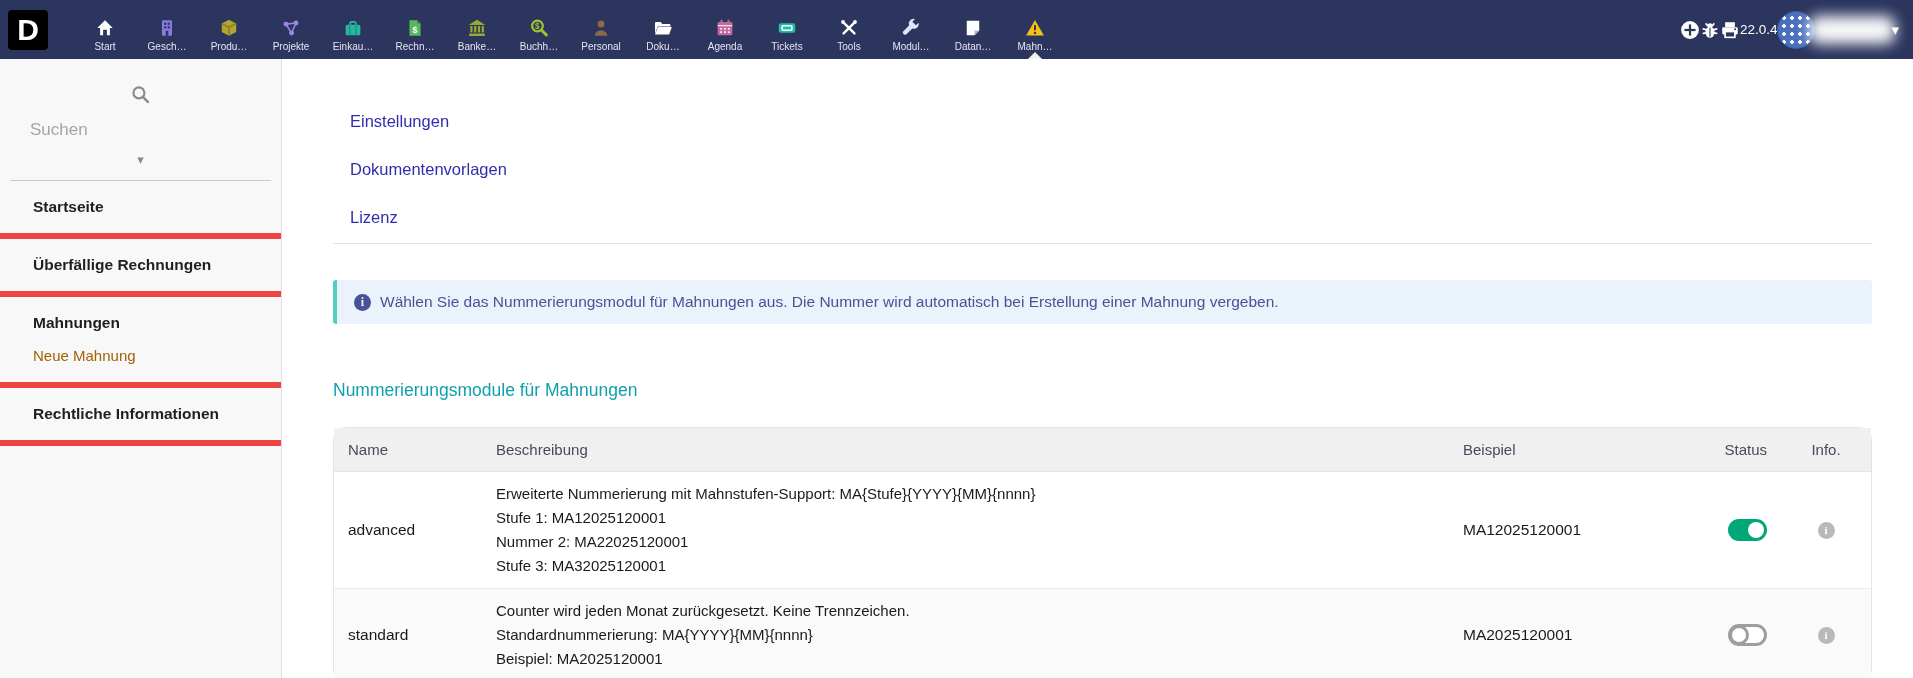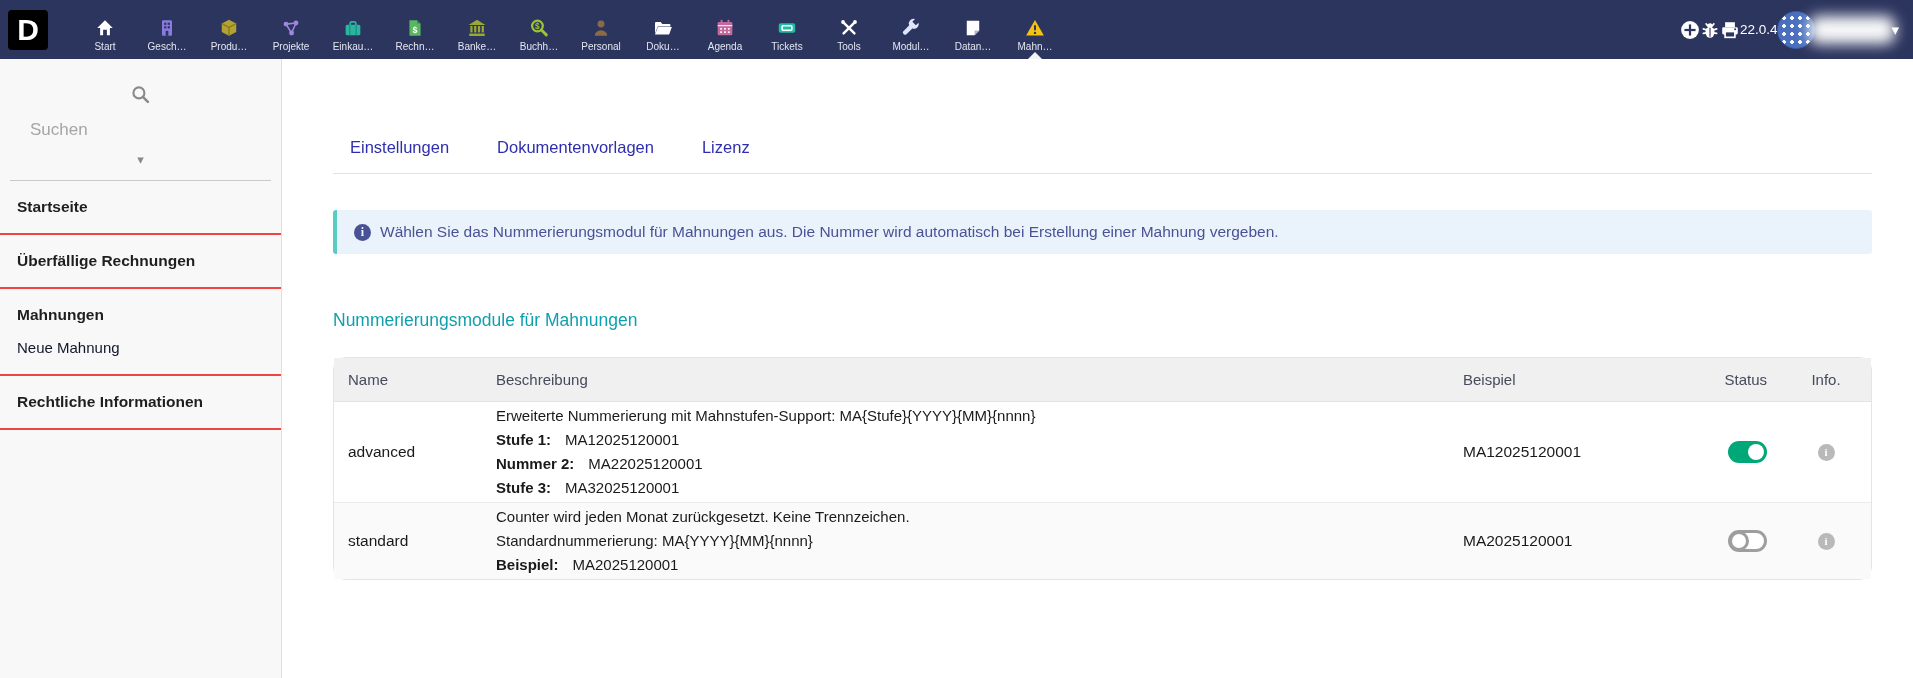--- a/index.html
+++ b/index.html
@@ -30,51 +30,51 @@
   .shell{display:flex;flex:1;min-height:0;}
 
   
   .sidebar{width:281px;flex:0 0 281px;background:#f8f8f8;border-right:1px solid #e0e0e0;}
   .search-row{display:flex;align-items:center;gap:11px;margin:0 10px;padding:26px 4px 13px;border-bottom:1px solid #c9c9c9;flex-direction:column;}
   .search-row svg{width:19px;height:19px;flex:0 0 19px;}
   .search-input{border:none;outline:none;background:transparent;font-size:17px;color:#444;flex:1;min-width:0;
                 font-family:"Liberation Sans",sans-serif;}
   .search-input::placeholder{color:#a5a5a5;}
   .search-caret{color:#8a8a8a;font-size:13px;cursor:pointer;padding:0 2px;}
-  .side-group{border-bottom:2px solid #ef4444;padding:4px 0;}
+  .side-group{border-bottom:6px solid #ef4444;padding:4px 16px;}
   .side-item{padding:13px 17px;font-size:15.5px;font-weight:700;color:#1f1f1f;cursor:pointer;}
-  .side-item.sub{font-weight:400;font-size:15px;padding:2px 17px 14px;color:#0f172a;}
+  .side-item.sub{font-weight:400;font-size:15px;padding:2px 17px 14px;color:#a16207;}
 
   
   .main{flex:1;background:#fff;padding:0 41px 0 51px;min-width:0;}
 
-  .tabs{display:flex;border-bottom:1px solid #e2e2e2;padding-top:66px;margin-top:0;}
+  .tabs{display:flex;border-bottom:1px solid #e2e2e2;padding-top:40px;margin-top:0;flex-direction:column;}
   .tab{padding:13px 17px 16px;font-size:16.5px;color:#2f2fae;cursor:pointer;position:relative;margin-right:14px;white-space:nowrap;}
   .tab.active{font-weight:400;}
   .tab.active::after{content:"";position:absolute;left:0;right:0;bottom:-1px;height:5px;background:#232e55;border-radius:1px;}
 
   .alert{margin-top:36px;background:#eaf3fb;border-left:4px solid #56ccc2;border-radius:3px;
          display:flex;align-items:center;gap:9px;padding:13px 17px;}
   .info-badge{width:17px;height:17px;border-radius:50%;background:#4a5296;color:#eaf3fb;font-size:12px;font-weight:700;
               display:inline-flex;align-items:center;justify-content:center;flex:0 0 17px;font-family:"Liberation Serif",serif;}
   .alert-text{font-size:15.5px;color:#4a5296;}
 
   .section-title{margin-top:56px;font-size:17.5px;color:#0f9fad;}
 
   .table{margin-top:26px;border:1px solid #e4e4e4;border-radius:13px;font-size:15px;color:#1a1a1a;}
   .trow{display:grid;grid-template-columns:148px 1fr 212px 120px 90px;align-items:center;}
   .thead{background:#f0f0f0;color:#464b5c;height:43px;border-bottom:1px solid #e4e4e4;}
   .td{padding:0 14px;}
-  .td.desc{padding:2px 14px;line-height:24px;}
+  .td.desc{padding:10px 14px;line-height:24px;}
   .td.right{text-align:right;display:flex;justify-content:flex-end;align-items:center;}
   .td.center{display:flex;justify-content:center;align-items:center;text-align:center;}
   .body-row{border-bottom:1px solid #ebebeb;}
   .body-row:last-child{border-bottom:none;}
   .body-row.alt{background:#fafafa;}
-  .dl .b{font-weight:700;margin-right:14px;}
+  .dl .b{font-weight:400;margin-right:4px;}
   .dl .b:empty{margin:0;}
   .cell-name,.cell-beispiel{font-size:15.5px;}
 
   .toggle{position:relative;width:39px;height:22px;border-radius:12px;display:inline-block;cursor:pointer;}
   .toggle.on{background:#00a878;}
   .toggle.on::after{content:"";position:absolute;top:3px;right:3px;width:16px;height:16px;border-radius:50%;background:#fff;}
   .toggle.off{background:#fff;border:3px solid #9e9e9e;width:33px;height:16px;}
   .toggle.off::after{content:"";position:absolute;top:-2px;left:-2px;width:14px;height:14px;border-radius:50%;
                      background:#fff;border:3px solid #9e9e9e;}
   .info-dot{width:17px;height:17px;border-radius:50%;background:#b9b9b9;color:#fff;font-size:11px;font-weight:700;

